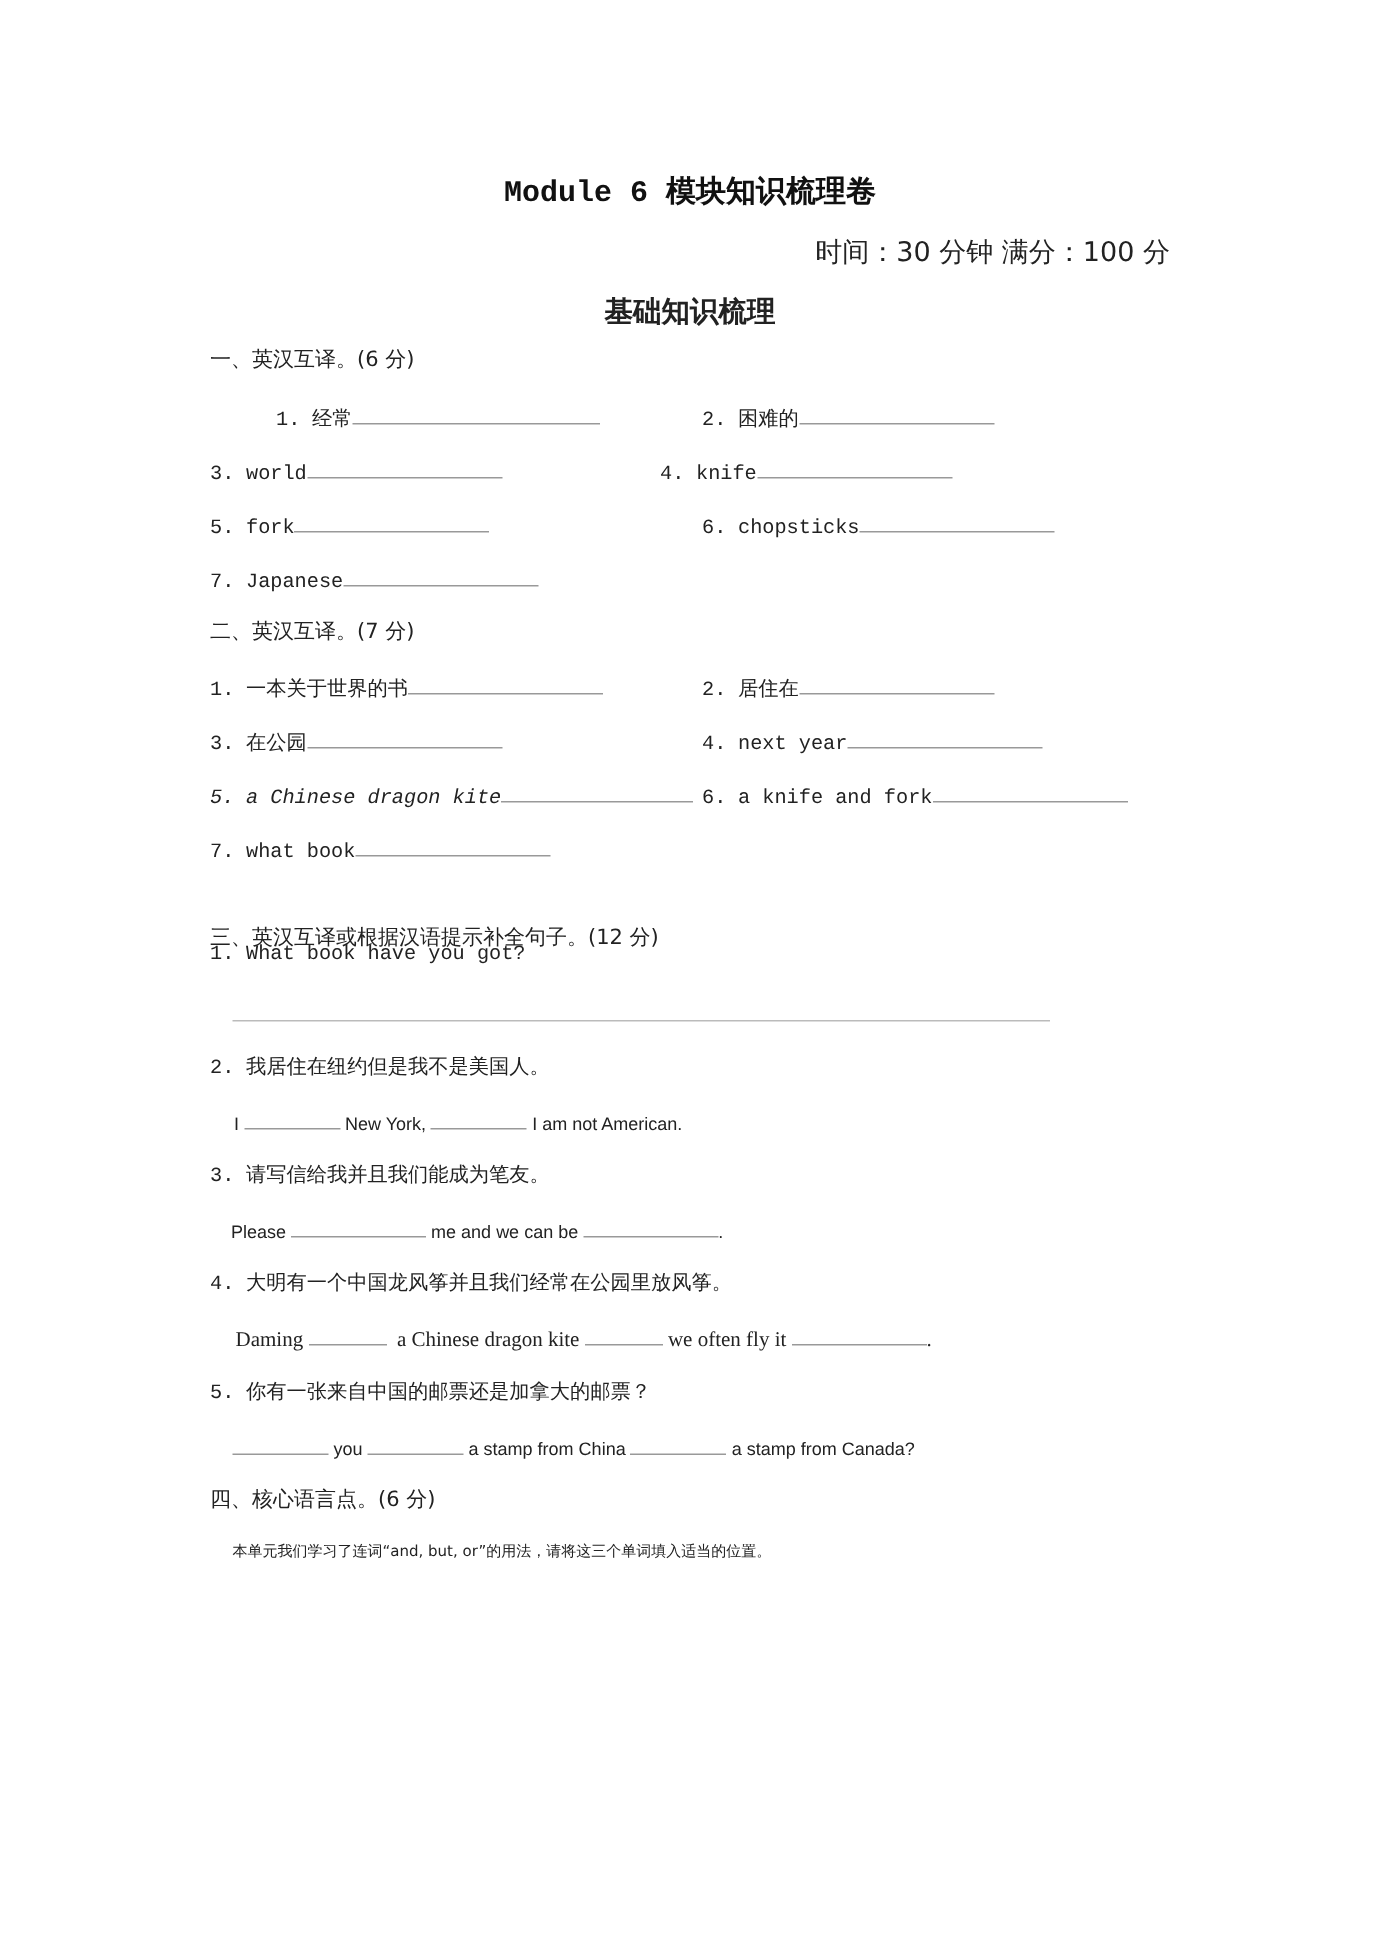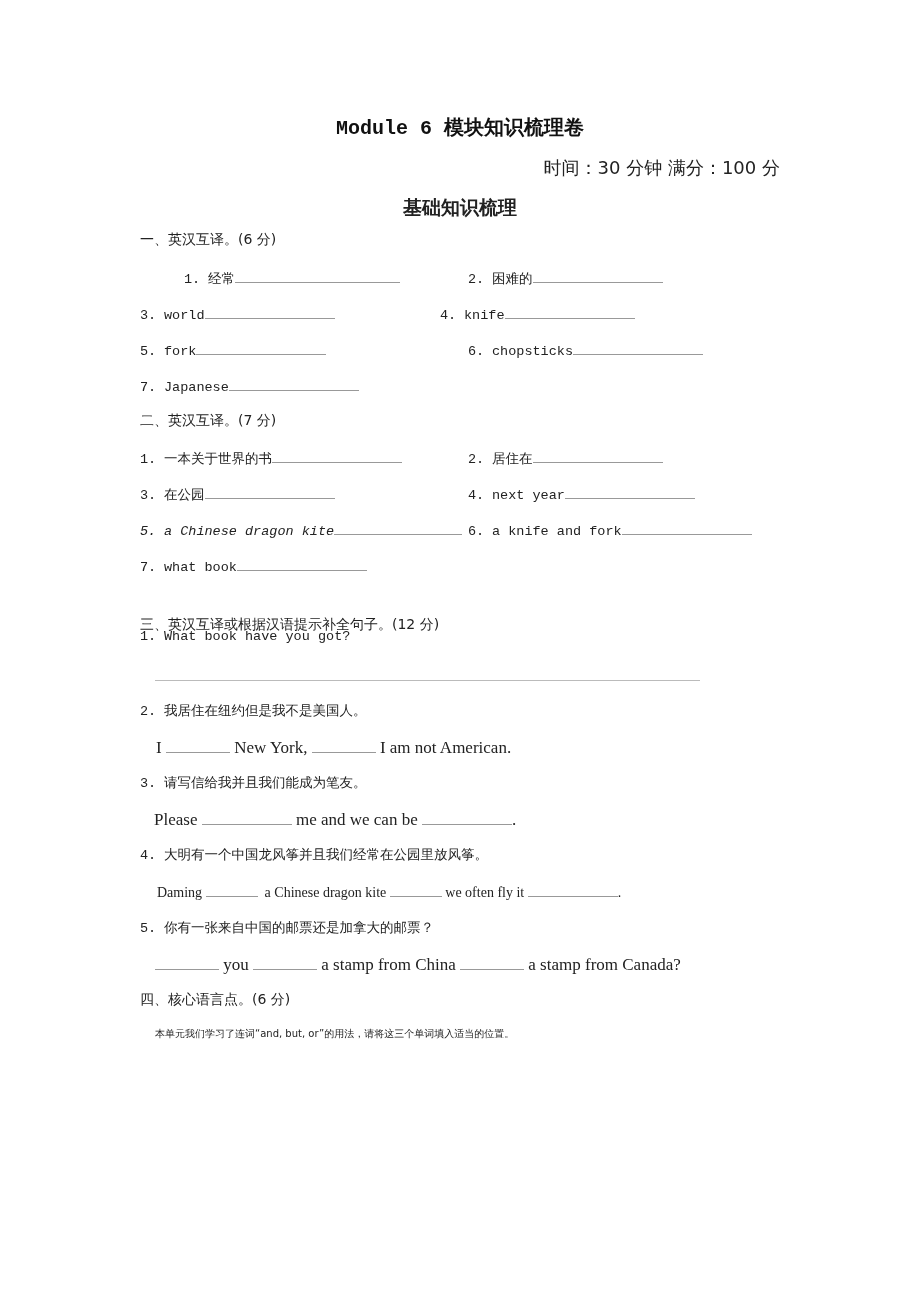--- a/index.html
+++ b/index.html
@@ -11,21 +11,21 @@
   .title .cn { font-family:"DejaVu Sans","Liberation Sans",sans-serif; font-weight:bold; }
   .meta { right:140px; top:156px; font-size:18px; }
   .subtitle { left:0; width:920px; top:195px; text-align:center; font-size:19px; font-weight:bold;
               font-family:"DejaVu Sans","Liberation Sans",sans-serif; }
   .sec { font-size:14px; left:140px; font-family:"DejaVu Sans","Liberation Sans",sans-serif; }
   .line { font-size:13.5px; font-family:"Liberation Mono","DejaVu Sans Mono",monospace; }
   .cn { font-family:"DejaVu Sans","Liberation Sans",sans-serif; }
   .blank { display:inline-block; border-bottom:1px solid #999; height:14px; vertical-align:baseline; }
   .num { display:inline-block; width:24px; }
   .longline { position:absolute; left:155px; width:545px; top:680px; border-bottom:1px solid #bbb; }
-  .sent { font-size:17px; font-family:Liberation Serif, serif; }
+  .sent { font-size:12px; font-family:Liberation Sans, sans-serif; }
   .sent .b { display:inline-block; border-bottom:1px solid #999; height:14px; }
 </style>
 </head>
 <body>
 
 <div class="abs title">
   <span>Module 6</span>
   <span class="cn">模块知识梳理卷</span>
 </div>
 <div class="abs meta cn">时间：30 分钟   满分：100 分</div>

